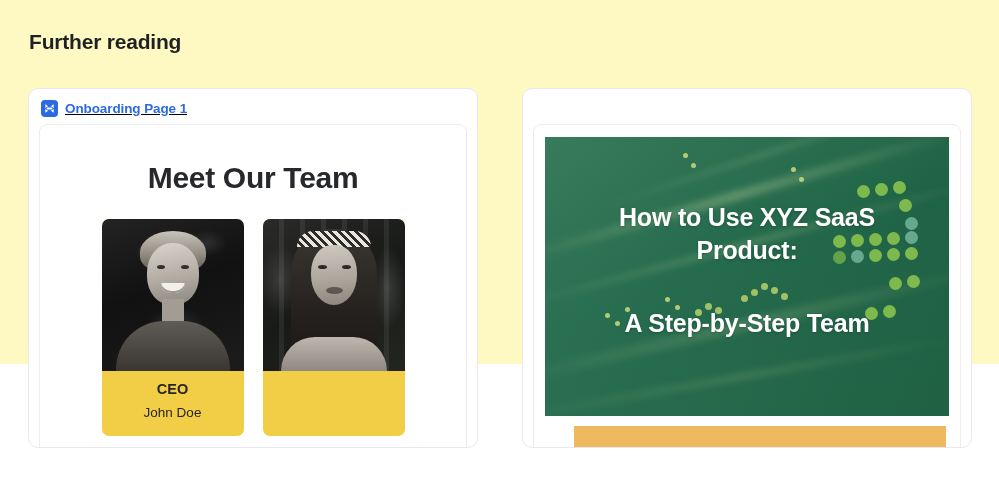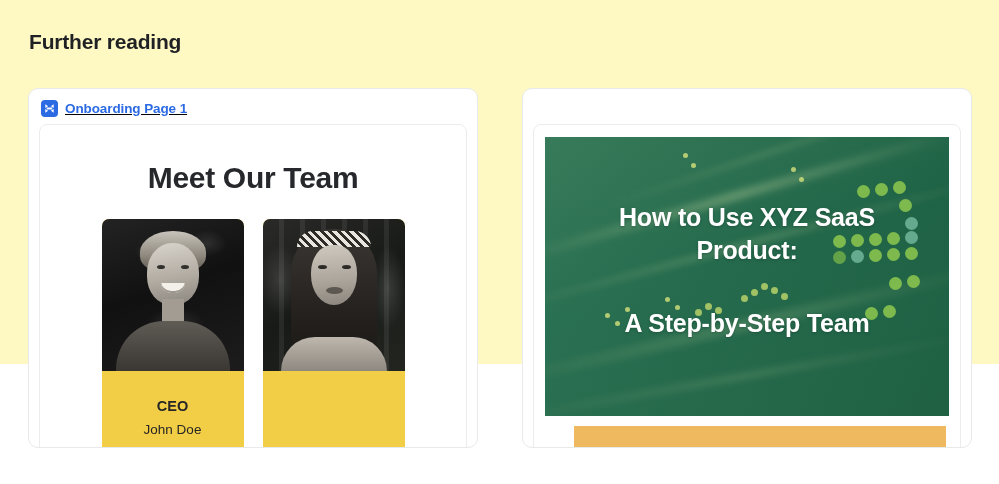--- a/index.html
+++ b/index.html
@@ -237,21 +237,21 @@
     position: absolute;
     left: 18px; bottom: 0;
     width: 106px; height: 34px;
     border-radius: 40px 40px 0 0;
     background: linear-gradient(180deg,#bdb7ae 0%, #8e8880 100%);
   }
 
   .member-caption {
     background: #f2ce46;
     text-align: center;
-    padding: 27px 0 16px;
+    padding: 10px 0 16px;
     border-radius: 28px;
   }
   .member-role {
     font-size: 14.5px;
     font-weight: bold;
     color: #262626;
   }
   .member-name {
     font-size: 13.5px;
     color: #262626;

